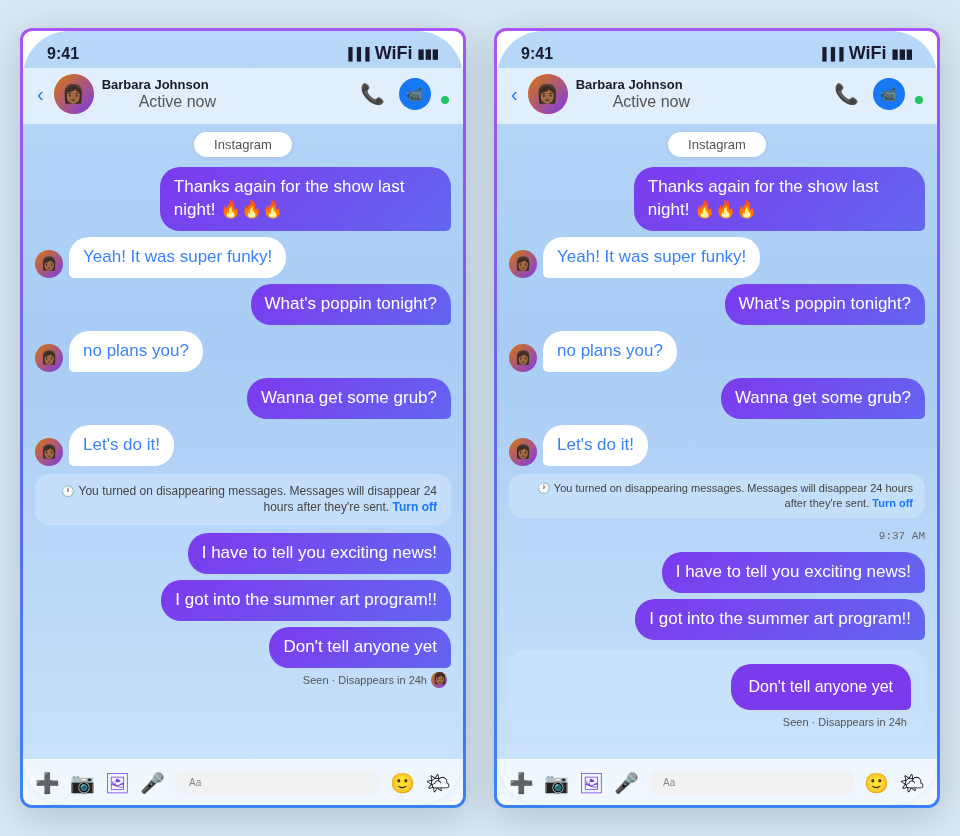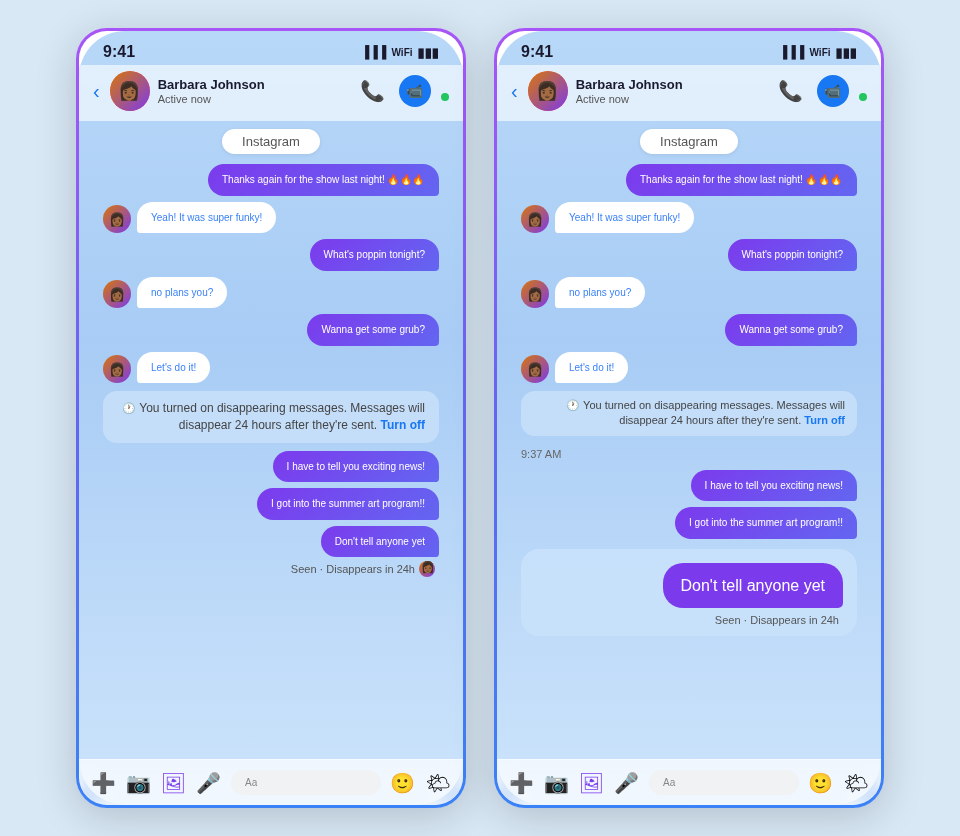--- a/index.html
+++ b/index.html
@@ -14,23 +14,23 @@
       overflow: hidden;
     }
     .container {
       display: flex;
       gap: 28px;
       align-items: center;
       justify-content: center;
       padding: 20px;
     }
     .phone {
-      width: 390px;
+      width: 446px;
       height: 780px;
-      border-radius: 31px;
+      border-radius: 12px;
       border: 3px solid transparent;
       background: linear-gradient(white, white) padding-box,
                   linear-gradient(to bottom, #a855f7, #6366f1, #3b82f6) border-box;
       overflow: hidden;
       display: flex;
       flex-direction: column;
       position: relative;
       box-shadow: 0 8px 40px rgba(0,0,0,0.18);
     }
     .phone-inner {
@@ -48,21 +48,21 @@
       justify-content: space-between;
       align-items: center;
       padding: 12px 24px 4px;
       font-size: 15px;
       font-weight: 600;
       color: #1a1a2e;
     }
     .status-time { font-weight: 700; font-size: 16px; }
     .status-icons { display: flex; gap: 5px; align-items: center; }
     .signal-bars { font-size: 12px; }
-    .wifi-icon { font-size: 10px; }
+    .wifi-icon { font-size: 18px; }
     .battery { font-size: 13px; }
 
     
     .chat-header {
       display: flex;
       align-items: center;
       padding: 6px 14px 10px;
       background: rgba(255,255,255,0.6);
       backdrop-filter: blur(8px);
       gap: 8px;
@@ -95,22 +95,23 @@
       font-size: 18px;
     }
     .header-info { flex: 1; }
     .header-name {
       font-size: 13px;
       font-weight: 700;
       color: #1a1a2e;
       line-height: 1.2;
     }
     .header-status {
-      font-size: 11px;
+      font-size: 16px;
       color: #555;
+      margin-left: 37px;
     }
     .header-actions {
       display: flex;
       gap: 14px;
       align-items: center;
     }
     .action-btn {
       color: #1877f2;
       font-size: 20px;
     }
@@ -131,21 +132,21 @@
       background: #22c55e;
       border-radius: 50%;
       margin-left: -4px;
       margin-top: 12px;
     }
 
     
     .messages-area {
       flex: 1;
       overflow: hidden;
-      padding: 8px 24px;
+      padding: 8px 12px;
       display: flex;
       flex-direction: column;
       gap: 6px;
       position: relative;
     }
 
     
     .instagram-pill {
       background: white;
       border-radius: 20px;
@@ -167,21 +168,21 @@
     .msg-row.sent {
       justify-content: flex-end;
     }
     .msg-row.received {
       justify-content: flex-start;
     }
     .bubble {
       max-width: 70%;
       padding: 9px 14px;
       border-radius: 20px;
-      font-size: 10px;
+      font-size: 17px;
       line-height: 1.35;
     }
     .bubble.sent {
       background: linear-gradient(135deg, #7c3aed, #6366f1);
       color: white;
       border-bottom-right-radius: 5px;
     }
     .bubble.received {
       background: white;
       color: #3b82f6;
@@ -211,24 +212,25 @@
       text-align: right;
     }
     .disappearing-notice .turn-off {
       color: #1877f2;
       font-weight: 600;
     }
     .clock-icon { font-size: 11px; }
 
     
     .timestamp {
-      text-align: left;
+      text-align: right;
       font-size: 11px;
       color: #666;
       padding: 4px 0;
+      font-family: Liberation Mono, monospace;
     }
 
     
     .seen-info {
       text-align: right;
       font-size: 11px;
       color: #555;
       padding-right: 4px;
       display: flex;
       align-items: center;

